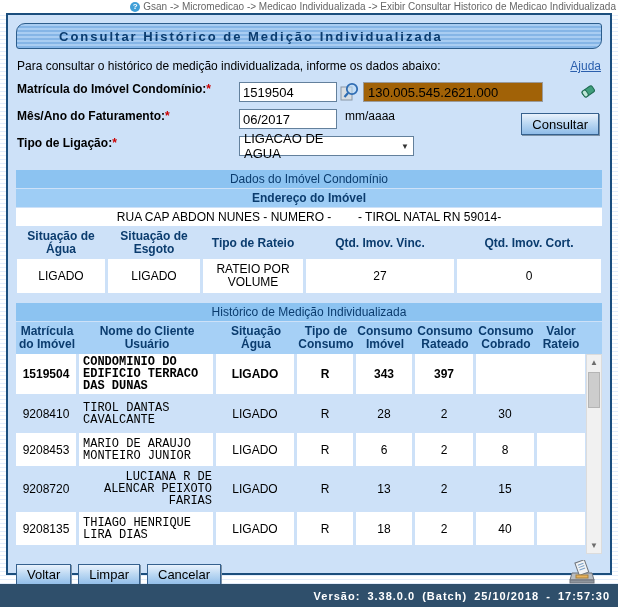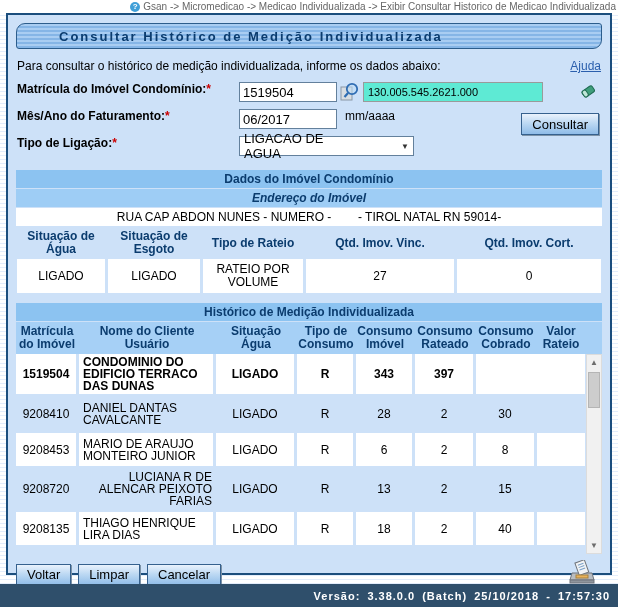--- a/index.html
+++ b/index.html
@@ -29,61 +29,61 @@
   .introrow .spacer { flex:1; }
   a.ajuda { color:#2b5fad; text-decoration:underline; font-size:12px; }
 
   
   .form { position:relative; margin:0 2px; }
   .frow { display:flex; align-items:flex-start; height:27px; }
   .flabel { width:222px; font-weight:bold; }
   .req { color:#cc0000; font-weight:bold; }
   input.txt { width:98px; height:20px; border:1px solid #63809c; background:#fff;
     font-family:"Liberation Sans",sans-serif; font-size:13px; padding:0 3px; }
-  input.ro { width:180px; height:20px; border:1px solid #9a9a9a; background:#5eead4;
-    font-family:"Liberation Sans",sans-serif; font-size:11px; padding:0 4px; color:#000; }
+  input.ro { width:180px; height:20px; border:1px solid #9a9a9a; background:#a16207;
+    font-family:"Liberation Sans",sans-serif; font-size:13px; padding:0 4px; color:#000; }
   .icobtn { margin:0 3px; cursor:pointer; display:inline-flex; }
   .eraser { margin-left:auto; margin-right:4px; }
   .hint { margin-left:8px; }
   .selbox { width:175px; height:20px; background:#fff; border:1px solid #63809c;
     display:flex; align-items:center; padding:0 4px; font-size:13px;gap:40px; }
   .selbox .sel-arrow { margin-left:auto; font-size:8px; color:#333; }
   .btn { background:linear-gradient(to bottom,#eaf2fc 0%,#bdd9f3 45%,#8fbce8 100%);
     border:1px solid #36618e; font-family:"Liberation Sans",sans-serif;
     font-size:13px; color:#000; padding:2px 10px; height:22px; cursor:pointer;
     box-shadow:1px 1px 0 #7d93a8; }
   .consultar { position:absolute; right:2px; top:31px; }
 
   
   .tbl { margin:7px 1px 0 1px; }
-  .sechead { background:#8cc3f1; text-align:center; font-weight:bold; color:#0b3c6e;
+  .sechead { background:#8cc3f1; text-align:center; font-weight:normal; color:#0b3c6e;
     padding:2px 15px; margin-bottom:1px; }
   .subhead { background:#9ecdf5; text-align:center; font-weight:bold; color:#0b3c6e;
-    padding:2px 0; margin-bottom:1px;font-style:italic; }
+    padding:2px 0; margin-bottom:1px; }
   .addr { background:#ffffff; text-align:center; padding:2px 0; white-space:pre;
     margin-bottom:1px; }
   .colrow { display:flex; gap:3px; padding:3px 1px; }
   .colrow .hcell { display:flex; align-items:center; justify-content:center;
     text-align:center; font-weight:bold; color:#0b3c6e; line-height:13px; }
   .hist-colrow { background:#a6d0f6; padding-right:18px; }
   .drow { display:flex; gap:3px; padding:0 1px 3px 1px; }
   .drow .cell { background:#fff; display:flex; align-items:center;
     justify-content:center; text-align:center; min-height:34px; line-height:13px; }
   .dc0{width:88px} .dc1{width:92px} .dc2{width:100px} .dc3{width:148px} .dc4{flex:1}
 
   .hc0{width:60px} .hc1{width:134px} .hc2{width:78px} .hc3{width:56px}
   .hc4{width:56px} .hc5{width:58px} .hc6{width:58px} .hc7{width:50px;flex:1}
 
   .histbody { position:relative; height:200px; overflow:hidden; }
   .hviewport { margin-right:17px; }
   .hrow { display:flex; gap:3px; margin-bottom:3px; }
   .hrow .cell { background:#fff; display:flex; align-items:center;
     justify-content:center; text-align:center; min-height:33px; line-height:12px;
     padding:2px 1px; }
-  .hrow .cell.name { justify-content:flex-start; text-align:left; padding-left:4px; }
+  .hrow .cell.name { justify-content:flex-start; text-align:left; padding-left:4px;font-family:Liberation Mono, monospace; }
   .hrow.alt .cell { background:transparent; }
   .hrow.lead .cell { font-weight:bold; }
   .hrow.lead .cell { min-height:39px; }
   .hrow.tall .cell { min-height:39px;text-align:right; }
 
   
   .sbar { position:absolute; top:0; right:0; width:16px; height:200px;
     background:#f1f1f1; border:1px solid #dcdcdc; }
   .sarrow { position:absolute; left:0; width:14px; height:15px; display:flex;
     align-items:center; justify-content:center; font-size:8px; color:#6d6d6d;
@@ -197,21 +197,21 @@
           <span class="cell hc0">1519504</span>
           <span class="cell hc1 name">CONDOMINIO DO EDIFICIO TERRACO DAS DUNAS</span>
           <span class="cell hc2">LIGADO</span>
           <span class="cell hc3">R</span>
           <span class="cell hc4">343</span>
           <span class="cell hc6">397</span>
           <span class="cell hc7"></span>
         </div>
         <div class="hrow alt">
           <span class="cell hc0">9208410</span>
-          <span class="cell hc1 name">DANIEL DANTAS CAVALCANTE</span>
+          <span class="cell hc1 name">TIROL DANTAS CAVALCANTE</span>
           <span class="cell hc2">LIGADO</span>
           <span class="cell hc3">R</span>
           <span class="cell hc4">28</span>
           <span class="cell hc5">2</span>
           <span class="cell hc6">30</span>
           <span class="cell hc7"></span>
         </div>
         <div class="hrow">
           <span class="cell hc0">9208453</span>
           <span class="cell hc1 name">MARIO DE ARAUJO MONTEIRO JUNIOR</span>

